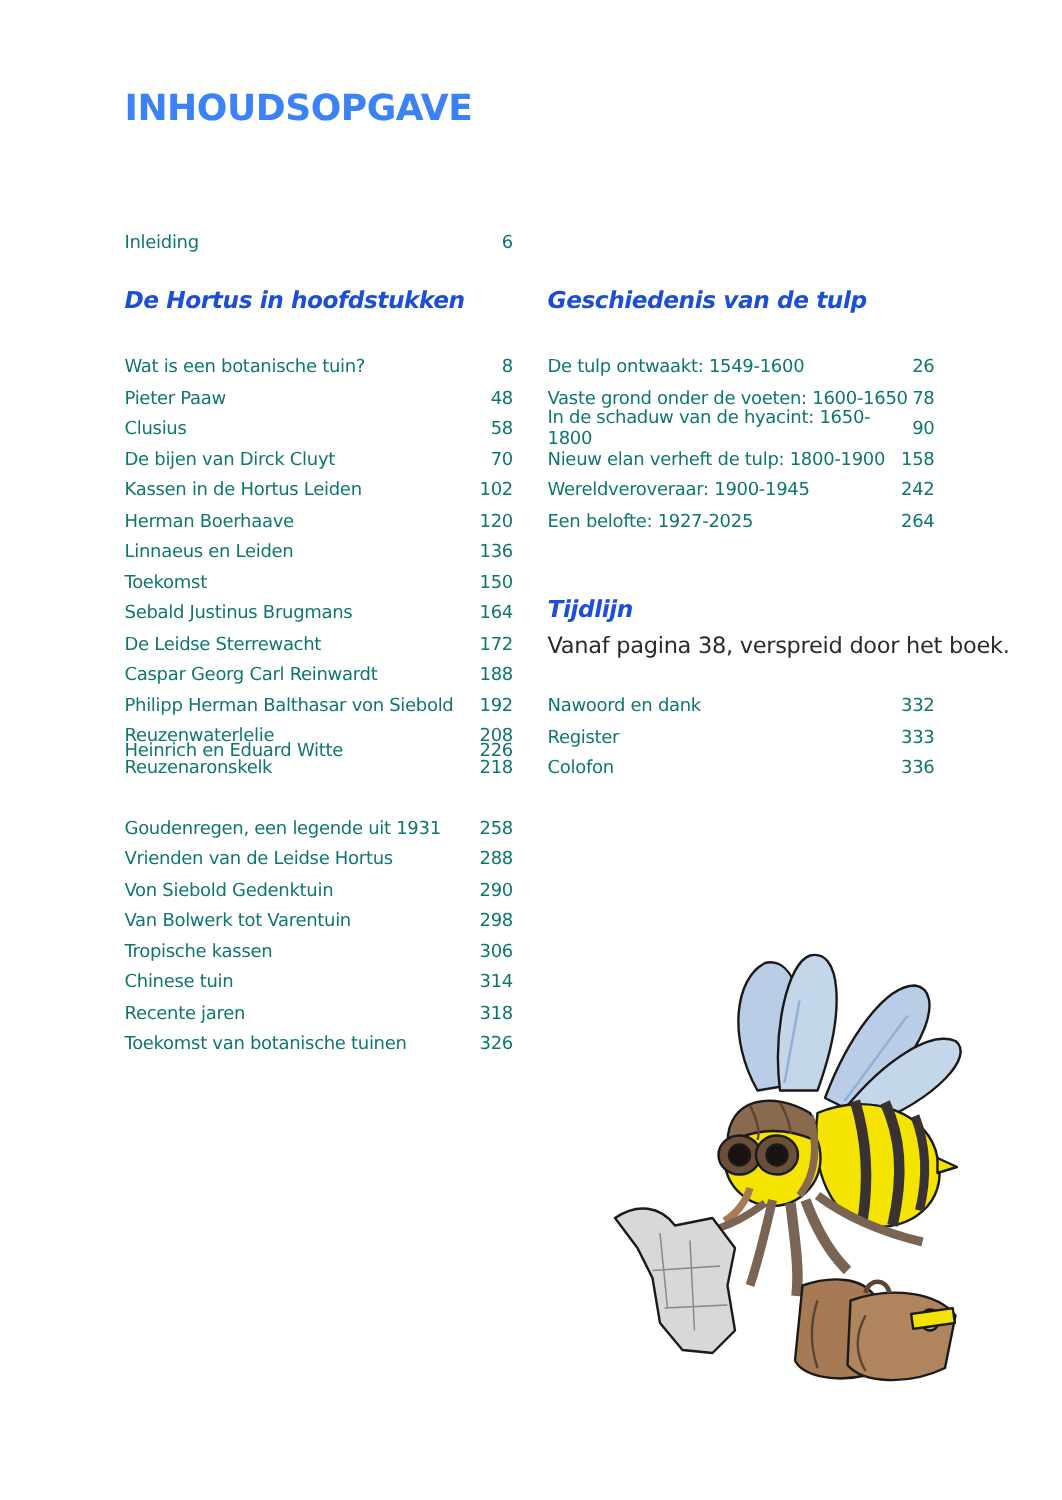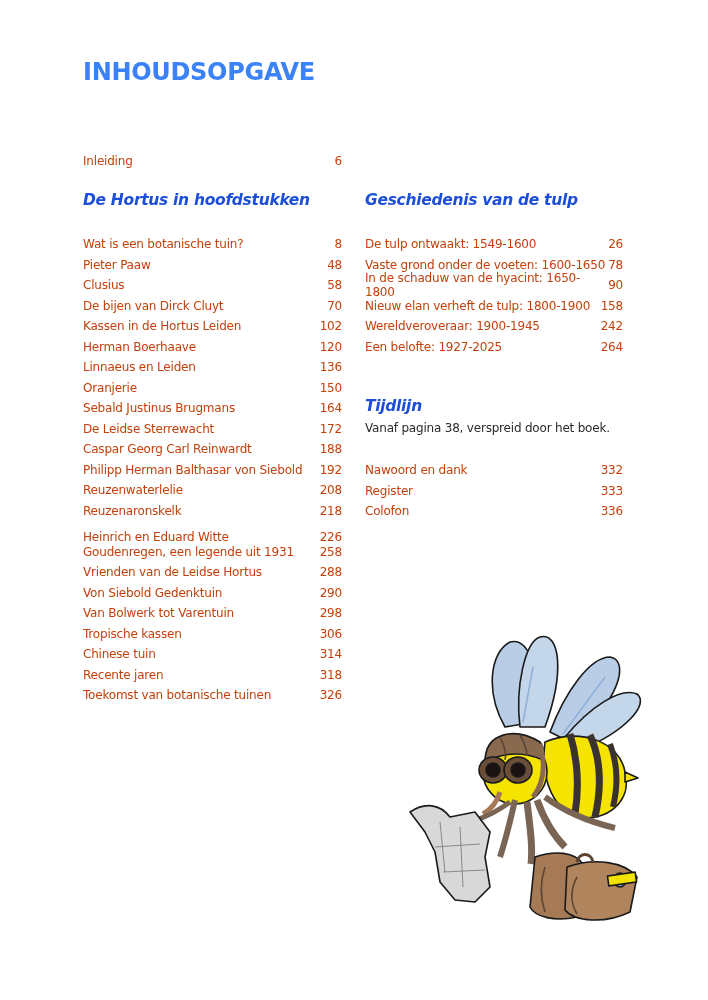--- a/index.html
+++ b/index.html
@@ -1,26 +1,26 @@
 <!DOCTYPE html>
 <html><head>
 <meta charset="utf-8">
 <style>
   html, body { margin: 0; padding: 0; background: #ffffff; }
   body { width: 708px; height: 1000px; position: relative; overflow: hidden;
          font-family: "DejaVu Sans", sans-serif; color: #1a1a1a; }
   .title { position: absolute; left: 83px; top: 58px; font-size: 24px; font-weight: bold;
            letter-spacing: -0.3px; color: #3b82f6; margin: 0; }
   .row { position: absolute; height: 20px; font-size: 12px; display: flex;
-         justify-content: space-between; align-items: center; color: #c2410c; letter-spacing: -0.2px; }
+         justify-content: space-between; align-items: center; color: #0f766e; letter-spacing: -0.2px; }
   .col-left { left: 83px; width: 259px; }
   .col-right { left: 365px; width: 258px; }
   .heading { position: absolute; font-size: 15.5px; font-style: italic; font-weight: bold;
              color: #1d4ed8; margin: 0; letter-spacing: -0.3px; }
-  .note { position: absolute; font-size: 12px; color: #2a2a2a; letter-spacing: -0.2px; }
+  .note { position: absolute; font-size: 15px; color: #2a2a2a; letter-spacing: -0.2px; }
   .illustration { position: absolute; left: 405px; top: 632px; width: 245px; height: 290px; }
 </style>
 </head>
 <body>
 
 <h1 class="title">INHOUDSOPGAVE</h1>
 
 <div class="row col-left" style="top:151px">
   <span>Inleiding</span>
   <span>6</span>
@@ -52,21 +52,21 @@
     </div>
   <div class="row col-left" style="top:336.5px">
       <span>Herman Boerhaave</span>
       <span>120</span>
     </div>
   <div class="row col-left" style="top:357px">
       <span>Linnaeus en Leiden</span>
       <span>136</span>
     </div>
   <div class="row col-left" style="top:377.5px">
-      <span>Oranjerie</span>
+      <span>Toekomst</span>
       <span>150</span>
     </div>
   <div class="row col-left" style="top:398px">
       <span>Sebald Justinus Brugmans</span>
       <span>164</span>
     </div>
   <div class="row col-left" style="top:418.5px">
       <span>De Leidse Sterrewacht</span>
       <span>172</span>
     </div>
@@ -79,21 +79,21 @@
       <span>192</span>
     </div>
   <div class="row col-left" style="top:480px">
       <span>Reuzenwaterlelie</span>
       <span>208</span>
     </div>
   <div class="row col-left" style="top:500.5px">
       <span>Reuzenaronskelk</span>
       <span>218</span>
     </div>
-  <div class="row col-left" style="top:527px">
+  <div class="row col-left" style="top:490px">
       <span>Heinrich en Eduard Witte</span>
       <span>226</span>
     </div>
   <div class="row col-left" style="top:541.5px">
       <span>Goudenregen, een legende uit 1931</span>
       <span>258</span>
     </div>
   <div class="row col-left" style="top:562px">
       <span>Vrienden van de Leidse Hortus</span>
       <span>288</span>

